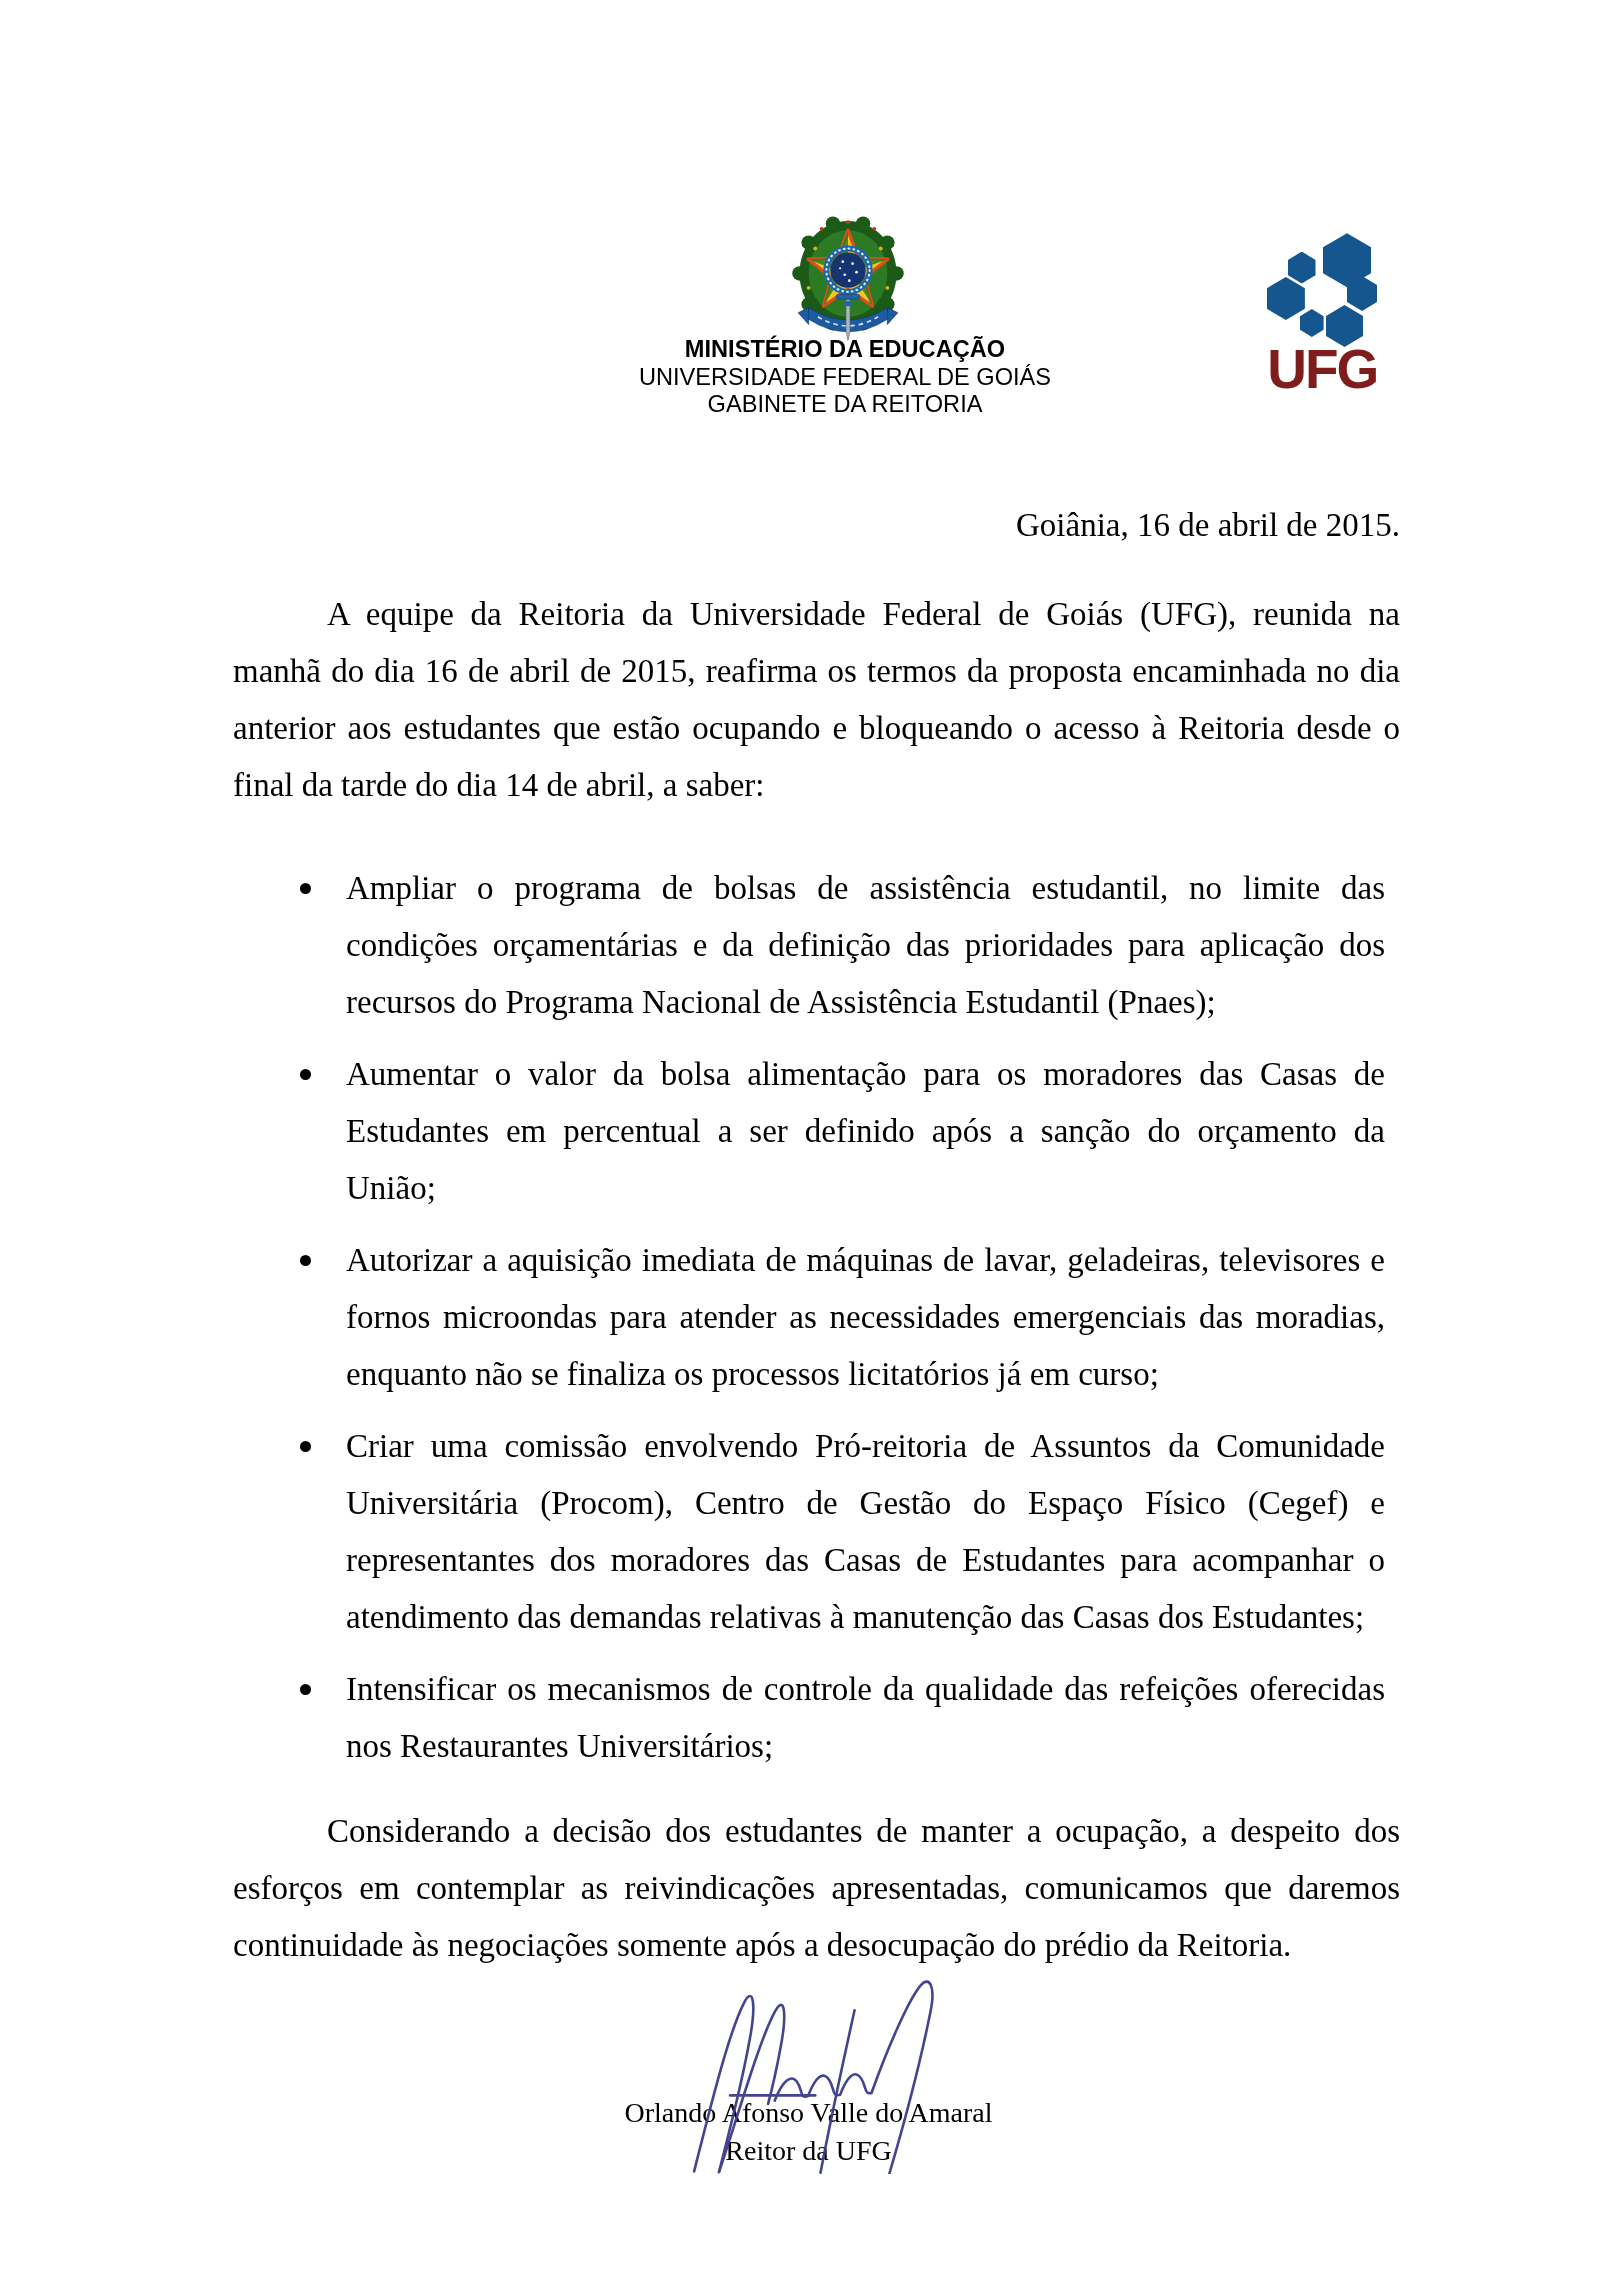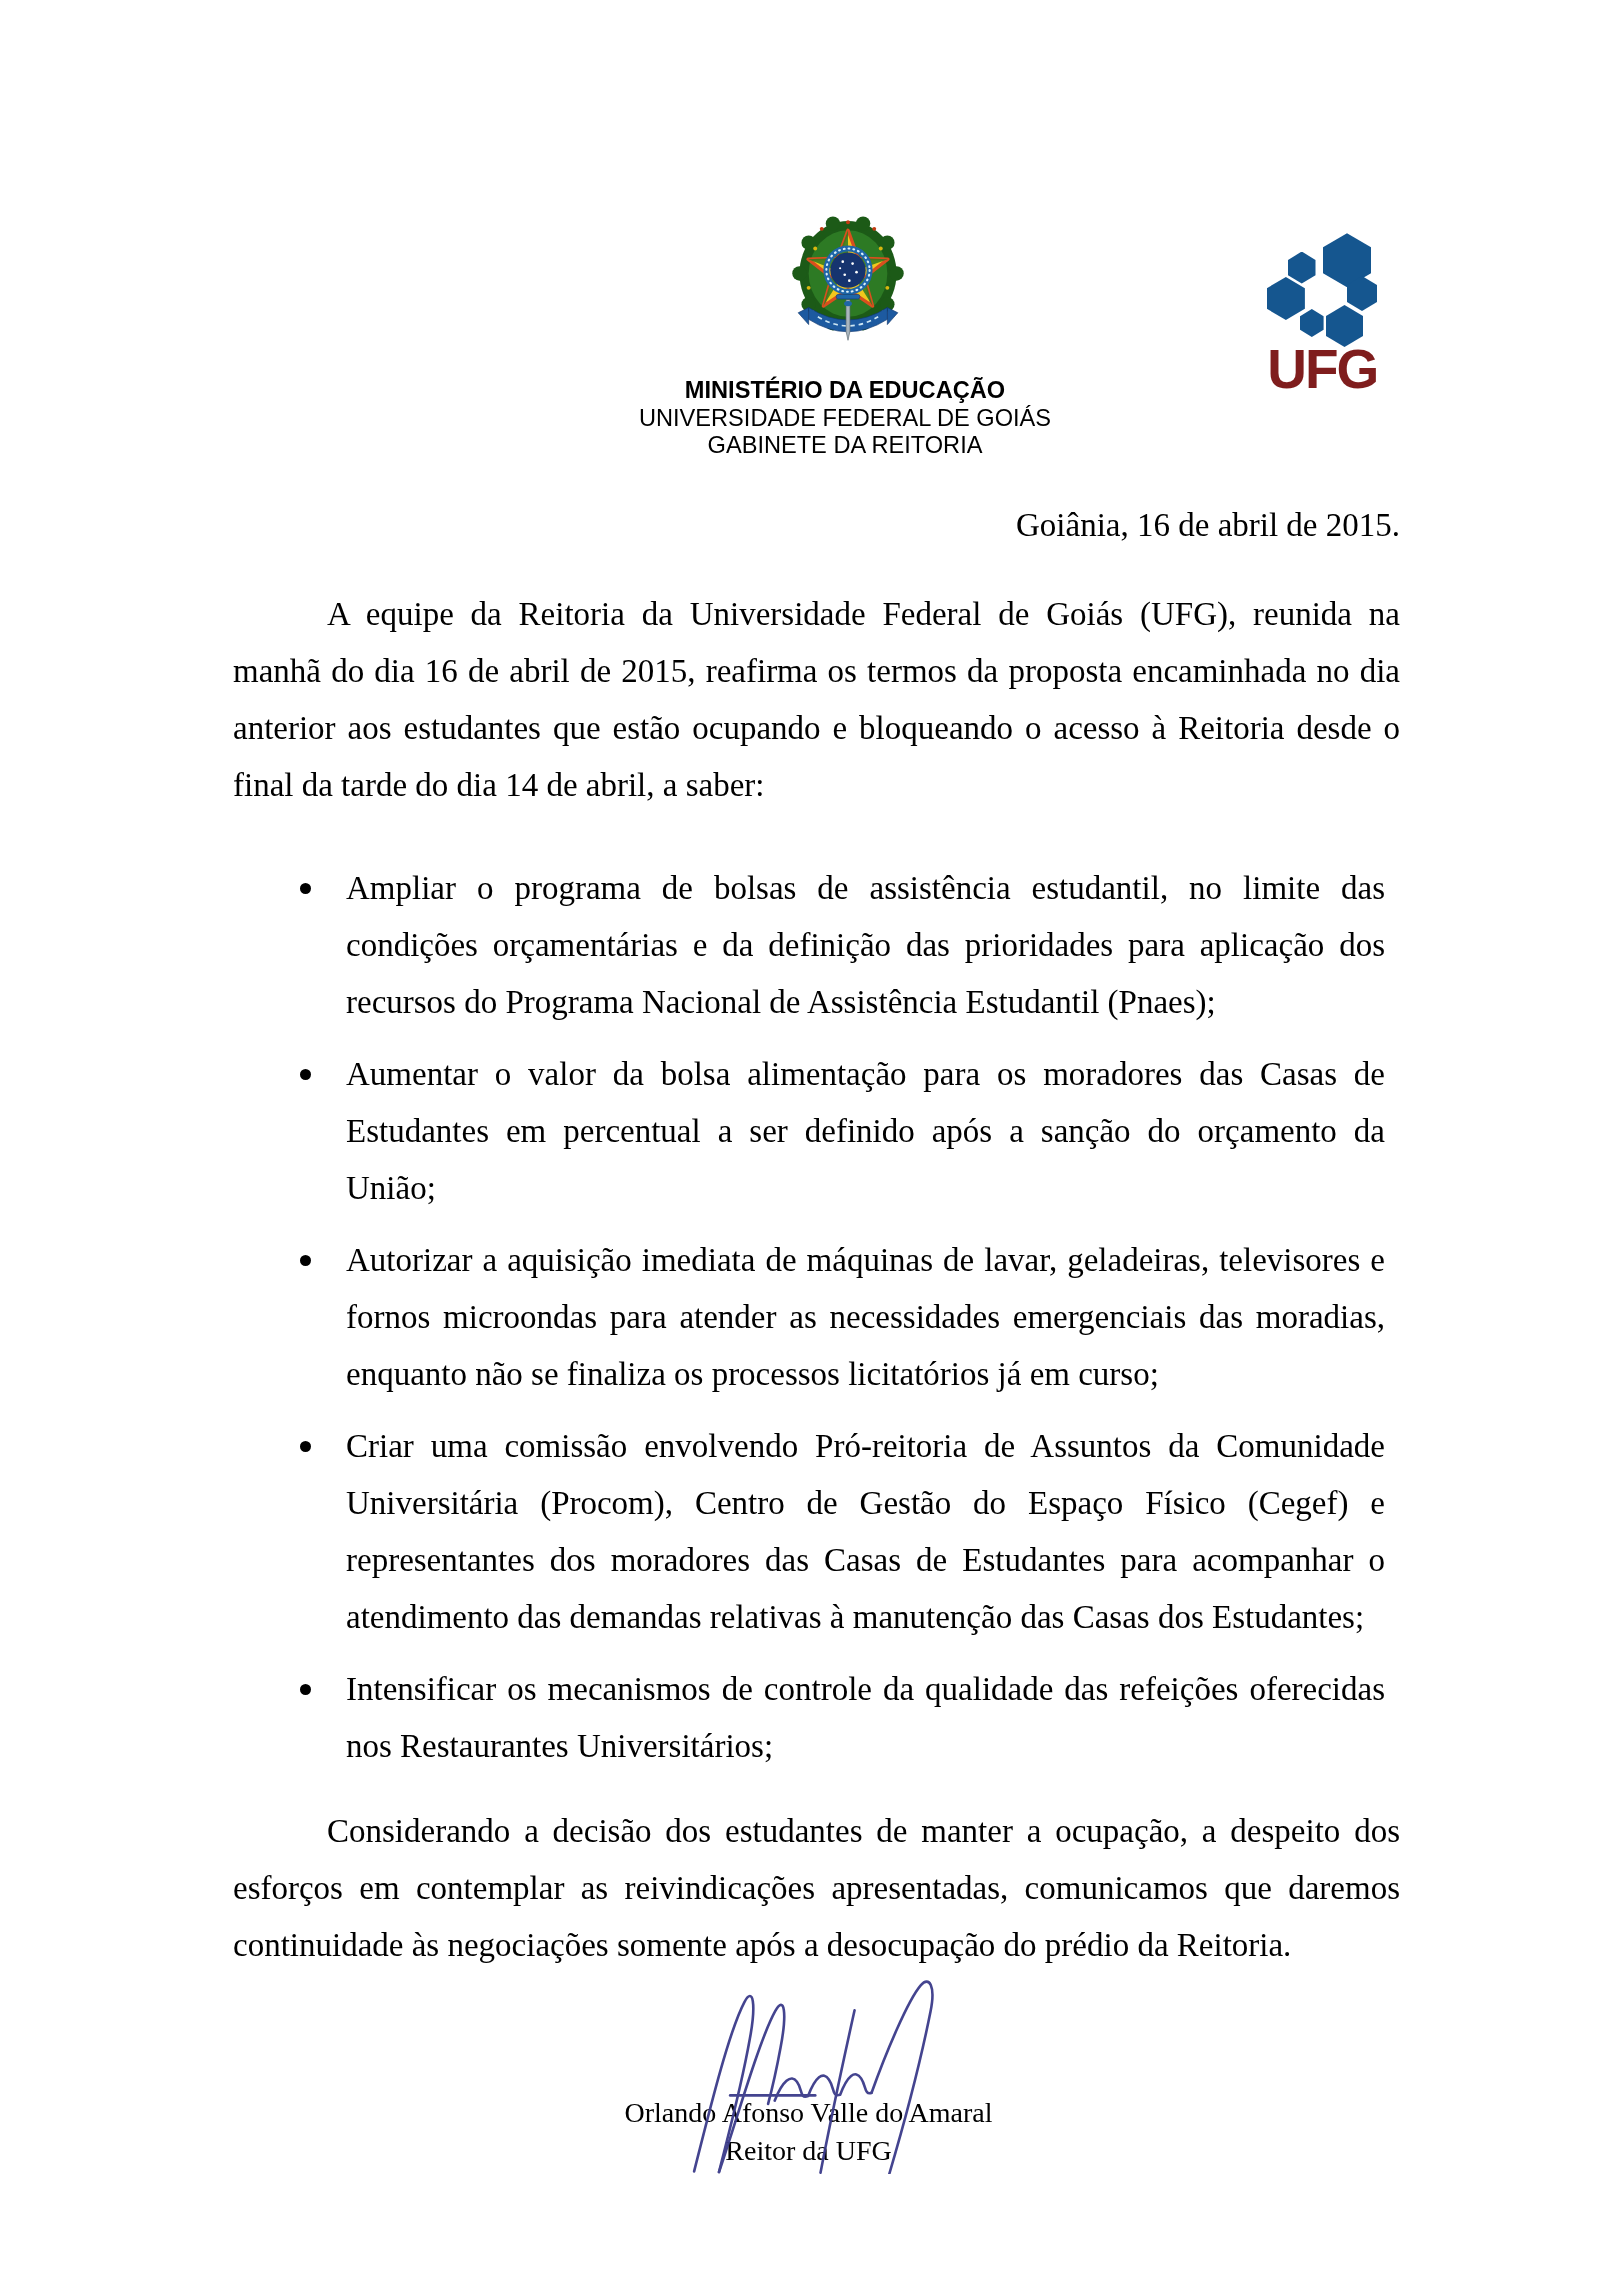--- a/index.html
+++ b/index.html
@@ -15,21 +15,21 @@
   
   .coat { position:absolute; left:789px; top:215px; width:118px; height:130px; }
 
   .letterhead {
     position:absolute; left:845px; top:336px;
     transform:translateX(-50%);
     text-align:center;
     font-family:"Liberation Sans","DejaVu Sans",sans-serif;
     font-size:23.6px; line-height:27.5px; white-space:nowrap;
   }
-  .letterhead .l1 { font-weight:bold;margin-top:41px; }
+  .letterhead .l1 { font-weight:bold; }
 
   .ufg-logo { position:absolute; left:1263px; top:232px; width:119px; height:167px; }
   .hex {
     position:absolute; background:#15568f;
     clip-path:polygon(50% 0%,100% 26%,100% 74%,50% 100%,0% 74%,0% 26%);
   }
   .hex1 { left:25px;  top:19.6px;  width:27.5px; height:32px; }
   .hex2 { left:60px;  top:1.3px;   width:48px; height:54px; }
   .hex3 { left:3.9px;   top:45px;  width:38px; height:43px; }
   .hex4 { left:84px; top:44px;  width:30px; height:35px; }

